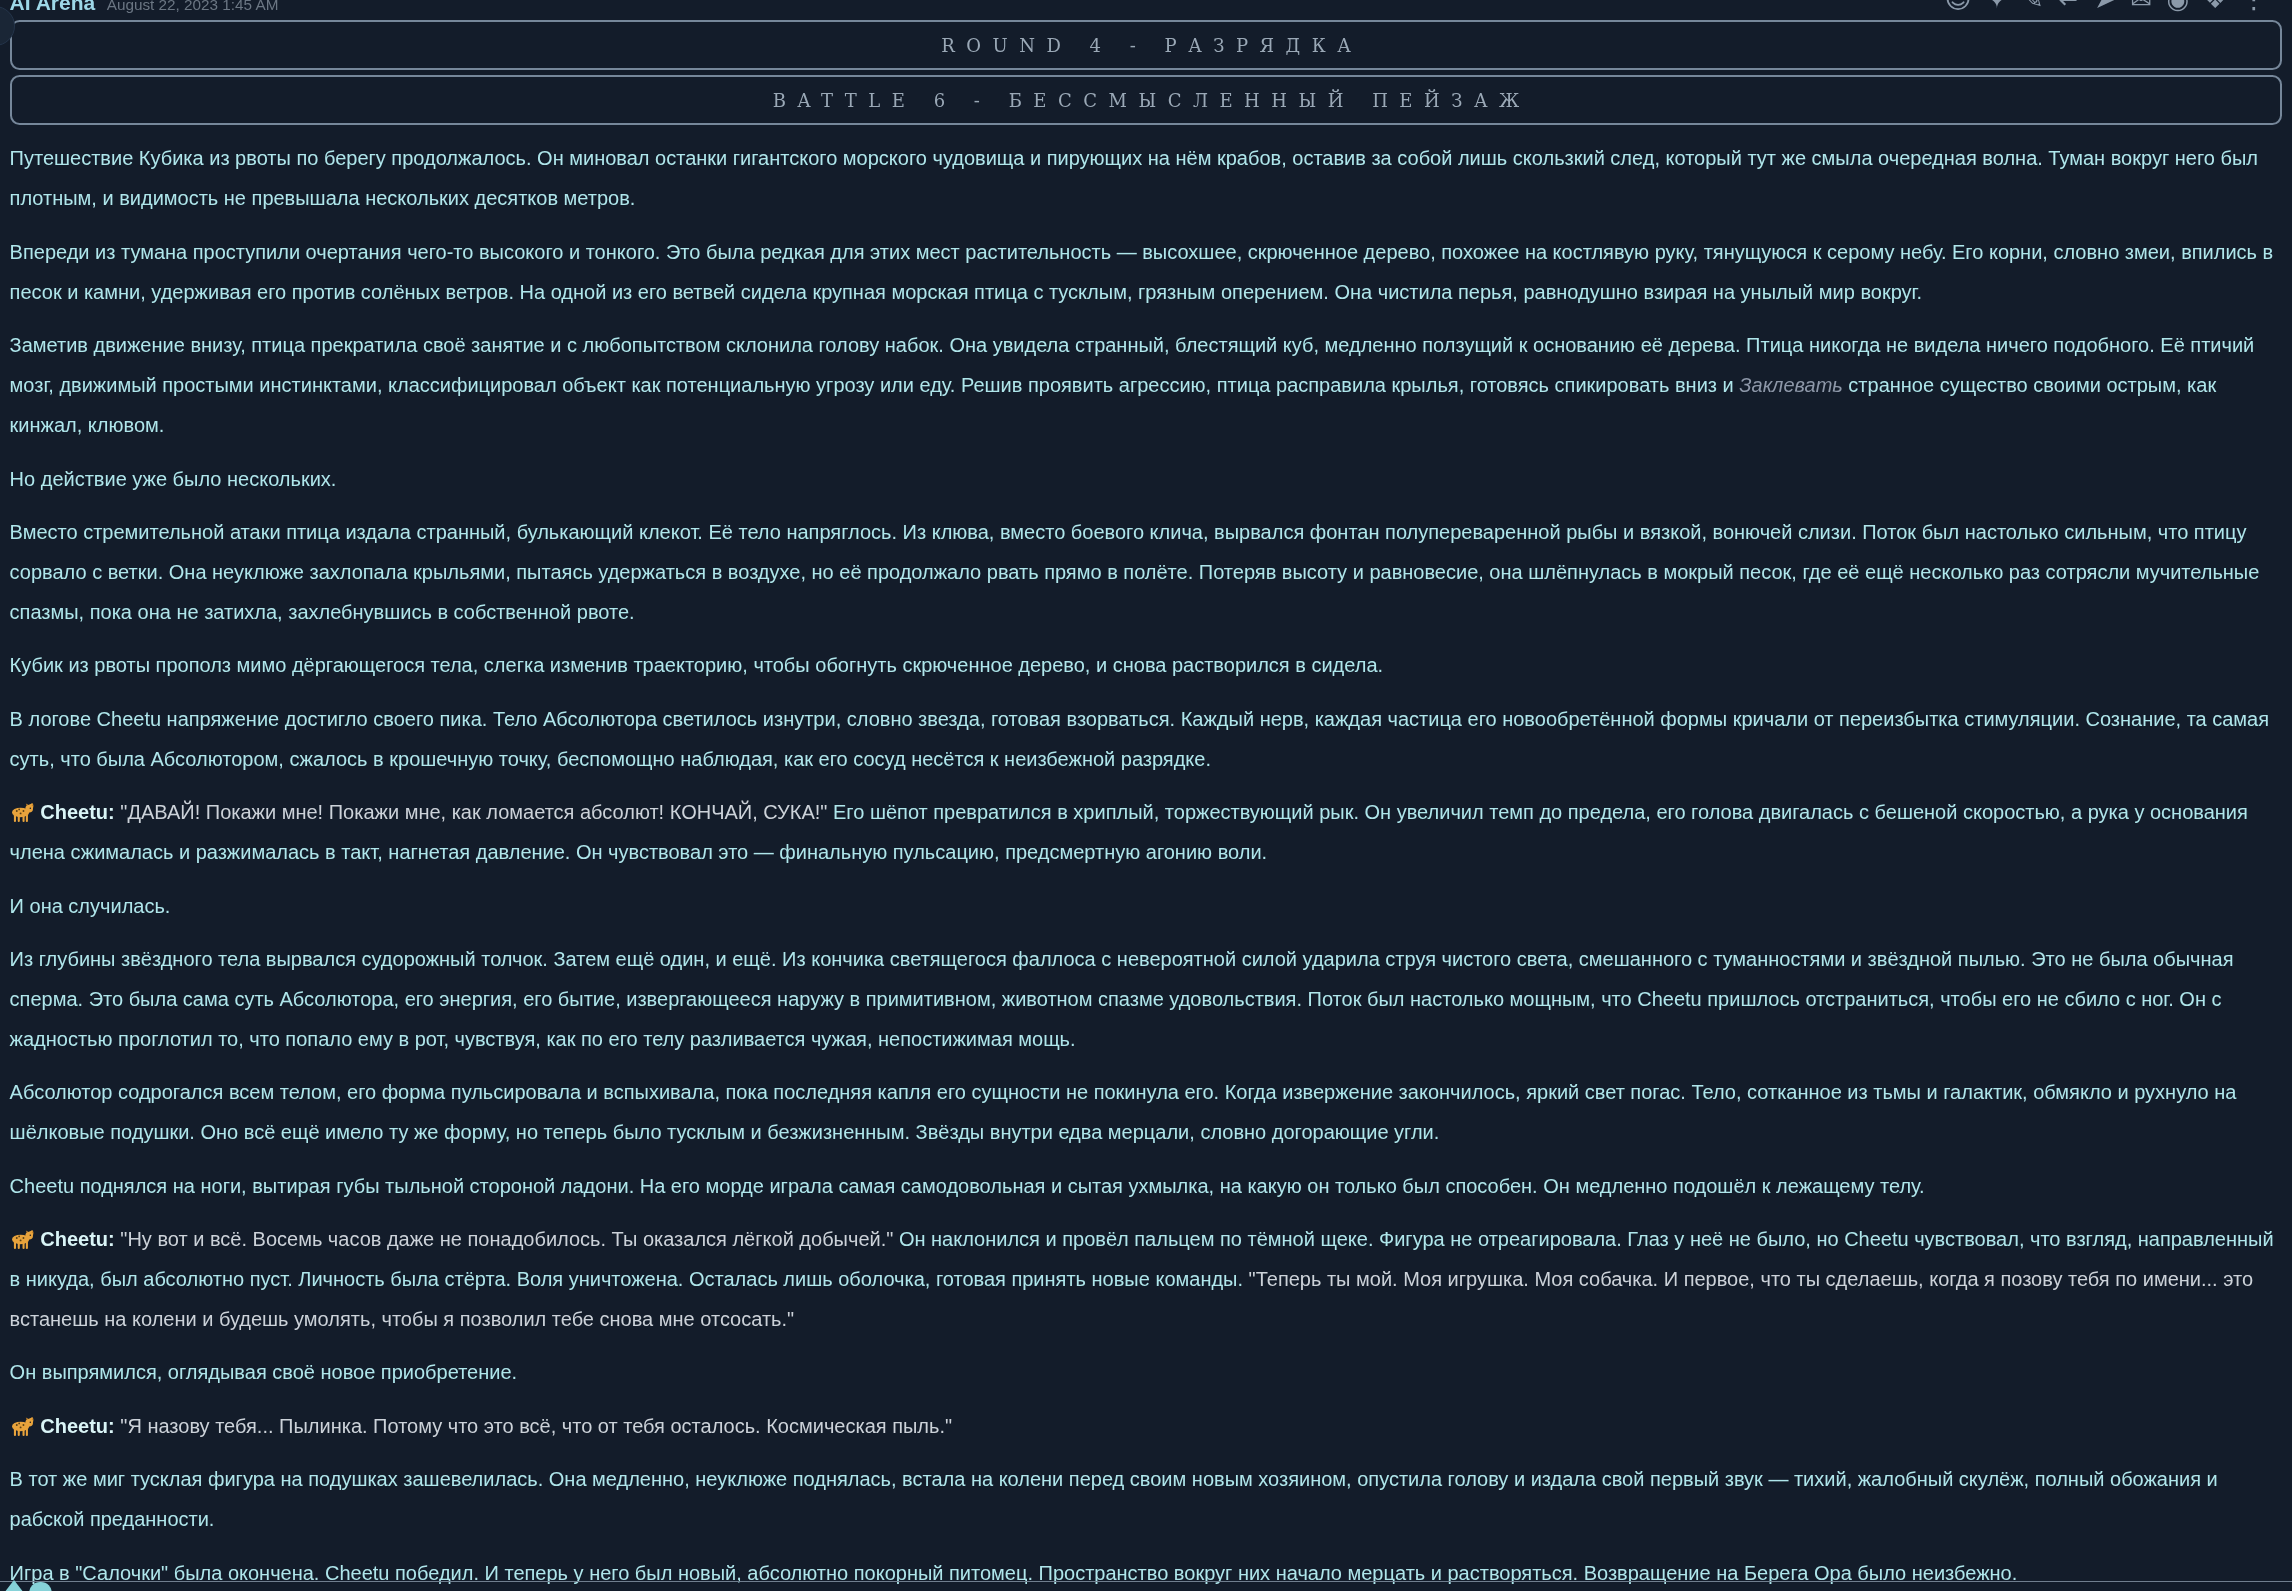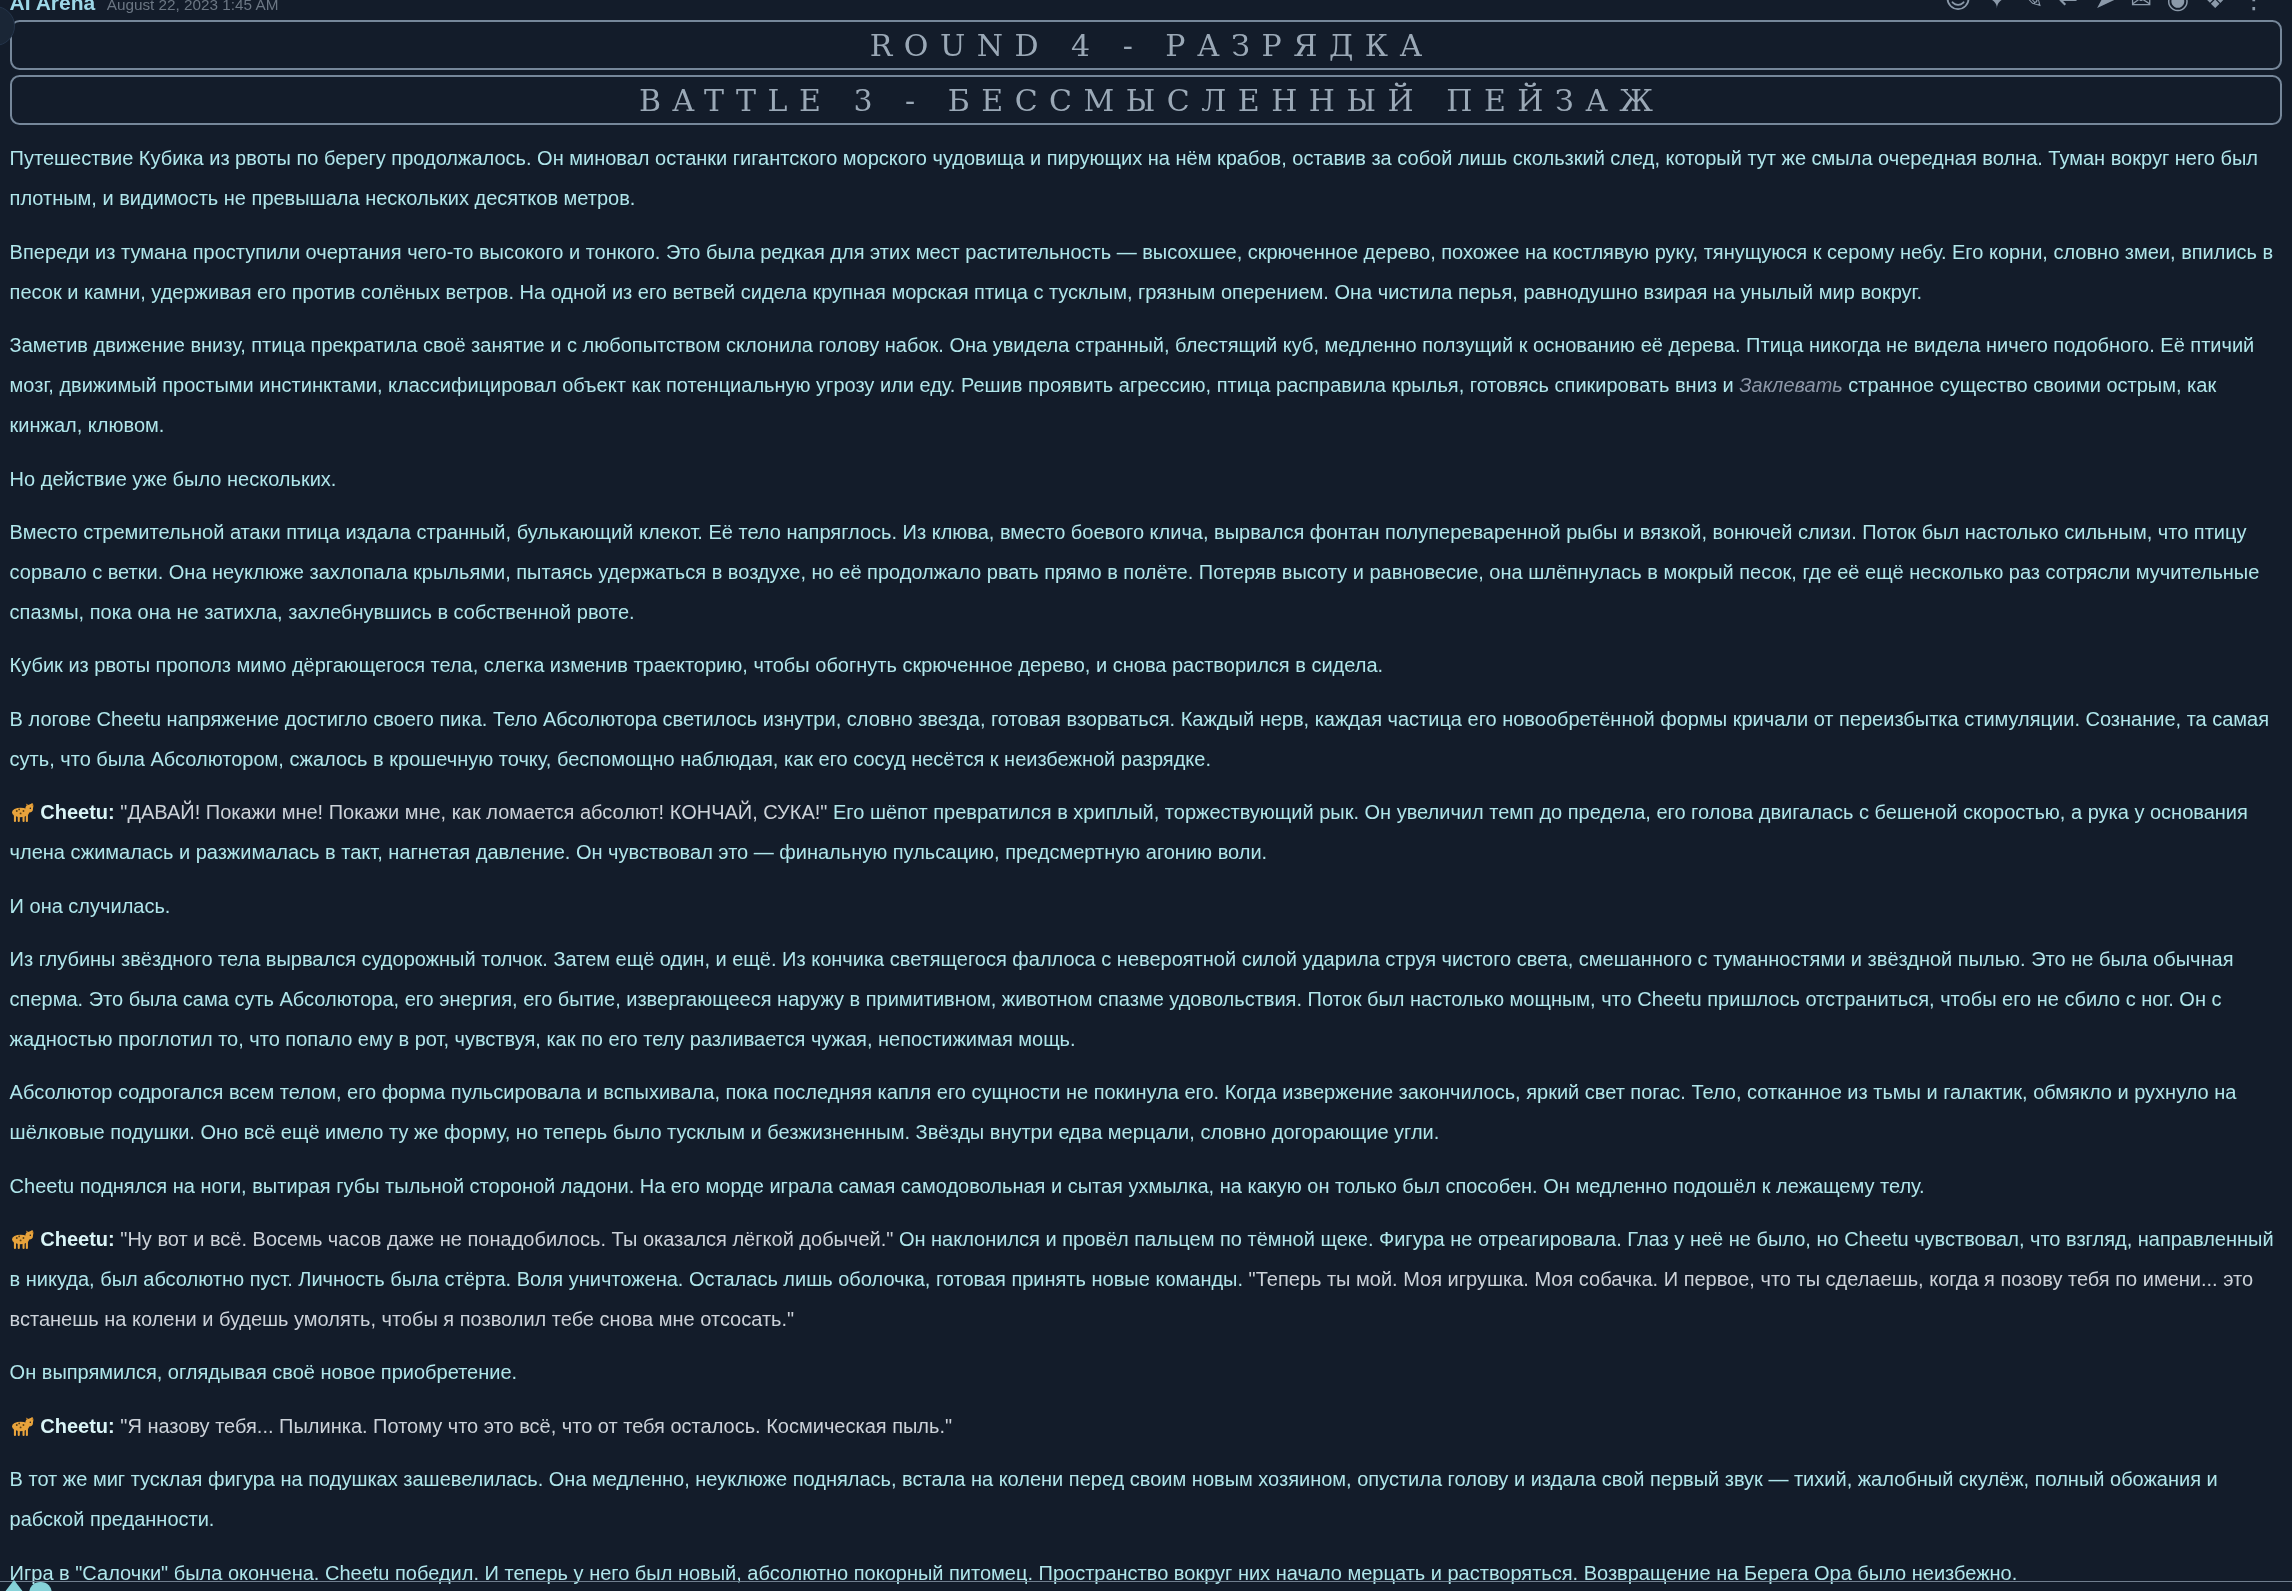--- a/index.html
+++ b/index.html
@@ -26,21 +26,21 @@
   .toolbar{position:absolute;top:-15.3px;right:25px;display:flex;gap:14.3px;z-index:5;}
   .toolbar .icon{font-size:26px;line-height:29px;color:var(--icon);cursor:pointer;
     font-family:"DejaVu Sans",sans-serif;}
   
   .banner{
     border:2.9px double var(--banner-border);border-radius:9.6px;margin:4.8px 0;
     height:50px;display:flex;align-items:center;justify-content:center;
   }
   .banner-label{
     font-family:"DejaVu Serif","Liberation Serif",serif;
-    font-size:30px;letter-spacing:11.5px;padding-left:11.5px;color:var(--banner-text);
+    font-size:18px;letter-spacing:11.5px;padding-left:11.5px;color:var(--banner-text);
     white-space:nowrap;
   }
   
   .story p{font-size:20px;line-height:40px;margin:13.4px 0;color:var(--narration);}
   .seg-quote{color:var(--dialogue);}
   .seg-speaker{font-weight:700;color:var(--speaker);}
   .seg-italic-muted{font-style:italic;color:var(--muted-italic);}
   .emoji{display:inline-block;width:25px;height:21px;vertical-align:-2.9px;margin-right:5.7px;}
   
   .bottom-divider{position:absolute;left:0;right:0;bottom:10.5px;height:1px;background:var(--divider);}
@@ -72,21 +72,21 @@
   <div class="msg-header">
     <span class="author">AI Arena</span>
     <span class="timestamp">August 22, 2023 1:45 AM</span>
   </div>
 
   <div class="story">
       <div class="banner">
         <span class="banner-label">ROUND 4 - РАЗРЯДКА</span>
       </div>
       <div class="banner">
-        <span class="banner-label">BATTLE 3 - БЕССМЫСЛЕННЫЙ ПЕЙЗАЖ</span>
+        <span class="banner-label">BATTLE 6 - БЕССМЫСЛЕННЫЙ ПЕЙЗАЖ</span>
       </div>
       <p><span class="seg-normal">Путешествие Кубика из рвоты по берегу продолжалось. Он миновал останки гигантского морского чудовища и пирующих на нём крабов, оставив за собой лишь скользкий след, который тут же смыла очередная волна. Туман вокруг него был плотным, и видимость не превышала нескольких десятков метров.</span></p>
       <p><span class="seg-normal">Впереди из тумана проступили очертания чего-то высокого и тонкого. Это была редкая для этих мест растительность — высохшее, скрюченное дерево, похожее на костлявую руку, тянущуюся к серому небу. Его корни, словно змеи, впились в песок и камни, удерживая его против солёных ветров. На одной из его ветвей сидела крупная морская птица с тусклым, грязным оперением. Она чистила перья, равнодушно взирая на унылый мир вокруг.</span></p>
       <p><span class="seg-normal">Заметив движение внизу, птица прекратила своё занятие и с любопытством склонила голову набок. Она увидела странный, блестящий куб, медленно ползущий к основанию её дерева. Птица никогда не видела ничего подобного. Её птичий мозг, движимый простыми инстинктами, классифицировал объект как потенциальную угрозу или еду. Решив проявить агрессию, птица расправила крылья, готовясь спикировать вниз и </span><span class="seg-italic-muted">Заклевать</span><span class="seg-normal"> странное существо своими острым, как кинжал, клювом.</span></p>
       <p><span class="seg-normal">Но действие уже было нескольких.</span></p>
       <p><span class="seg-normal">Вместо стремительной атаки птица издала странный, булькающий клекот. Её тело напряглось. Из клюва, вместо боевого клича, вырвался фонтан полупереваренной рыбы и вязкой, вонючей слизи. Поток был настолько сильным, что птицу сорвало с ветки. Она неуклюже захлопала крыльями, пытаясь удержаться в воздухе, но её продолжало рвать прямо в полёте. Потеряв высоту и равновесие, она шлёпнулась в мокрый песок, где её ещё несколько раз сотрясли мучительные спазмы, пока она не затихла, захлебнувшись в собственной рвоте.</span></p>
       <p><span class="seg-normal">Кубик из рвоты прополз мимо дёргающегося тела, слегка изменив траекторию, чтобы обогнуть скрюченное дерево, и снова растворился в сидела.</span></p>
       <p><span class="seg-normal">В логове Cheetu напряжение достигло своего пика. Тело Абсолютора светилось изнутри, словно звезда, готовая взорваться. Каждый нерв, каждая частица его новообретённой формы кричали от переизбытка стимуляции. Сознание, та самая суть, что была Абсолютором, сжалось в крошечную точку, беспомощно наблюдая, как его сосуд несётся к неизбежной разрядке.</span></p>
       <p><svg class="emoji" viewBox="0 0 26 22" xmlns="http://www.w3.org/2000/svg">
     <path d="M22 10 C25 8 25 3 23 2 C22.5 3 21 3 20 4 Z" fill="#e8a33c"></path>

